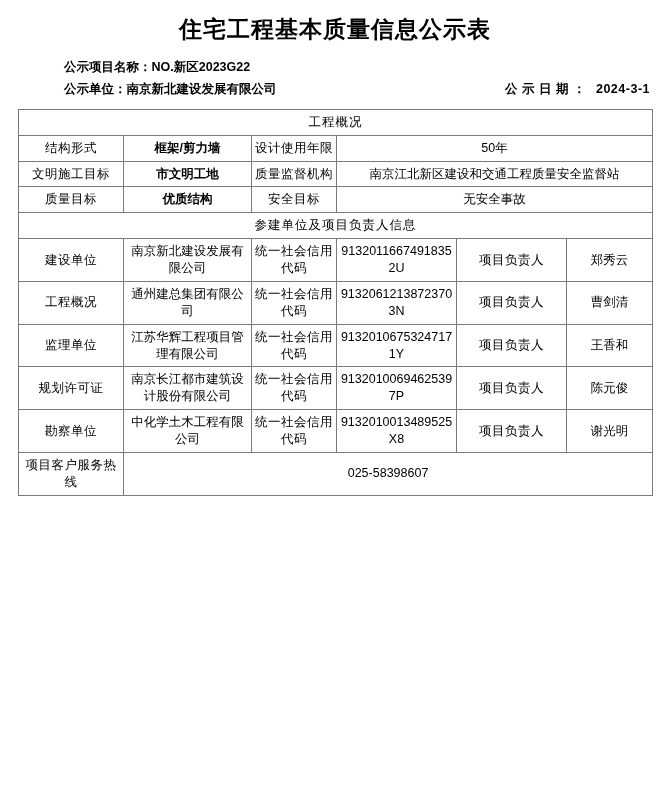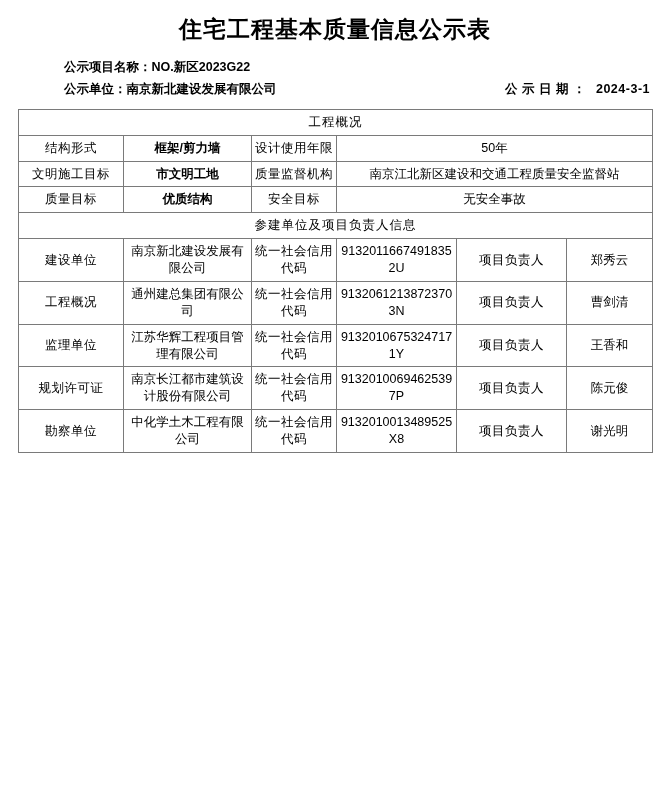--- a/index.html
+++ b/index.html
@@ -192,16 +192,20 @@
       <tr>
         <td class="lbl">勘察单位</td>
         <td>中化学土木工程有限公司</td>
         <td class="lbl">统一社会信用代码</td>
         <td>9132010013489525X8</td>
         <td class="lbl">项目负责人</td>
         <td>谢光明</td>
       </tr>
 
 
+      <tr>
+        <td class="lbl hotline">项目客户服务热线</td>
+        <td class="hotline" colspan="5">025-58398607</td>
+      </tr>
     </tbody>
   </table>
 
 </div>
 
 </body></html>

